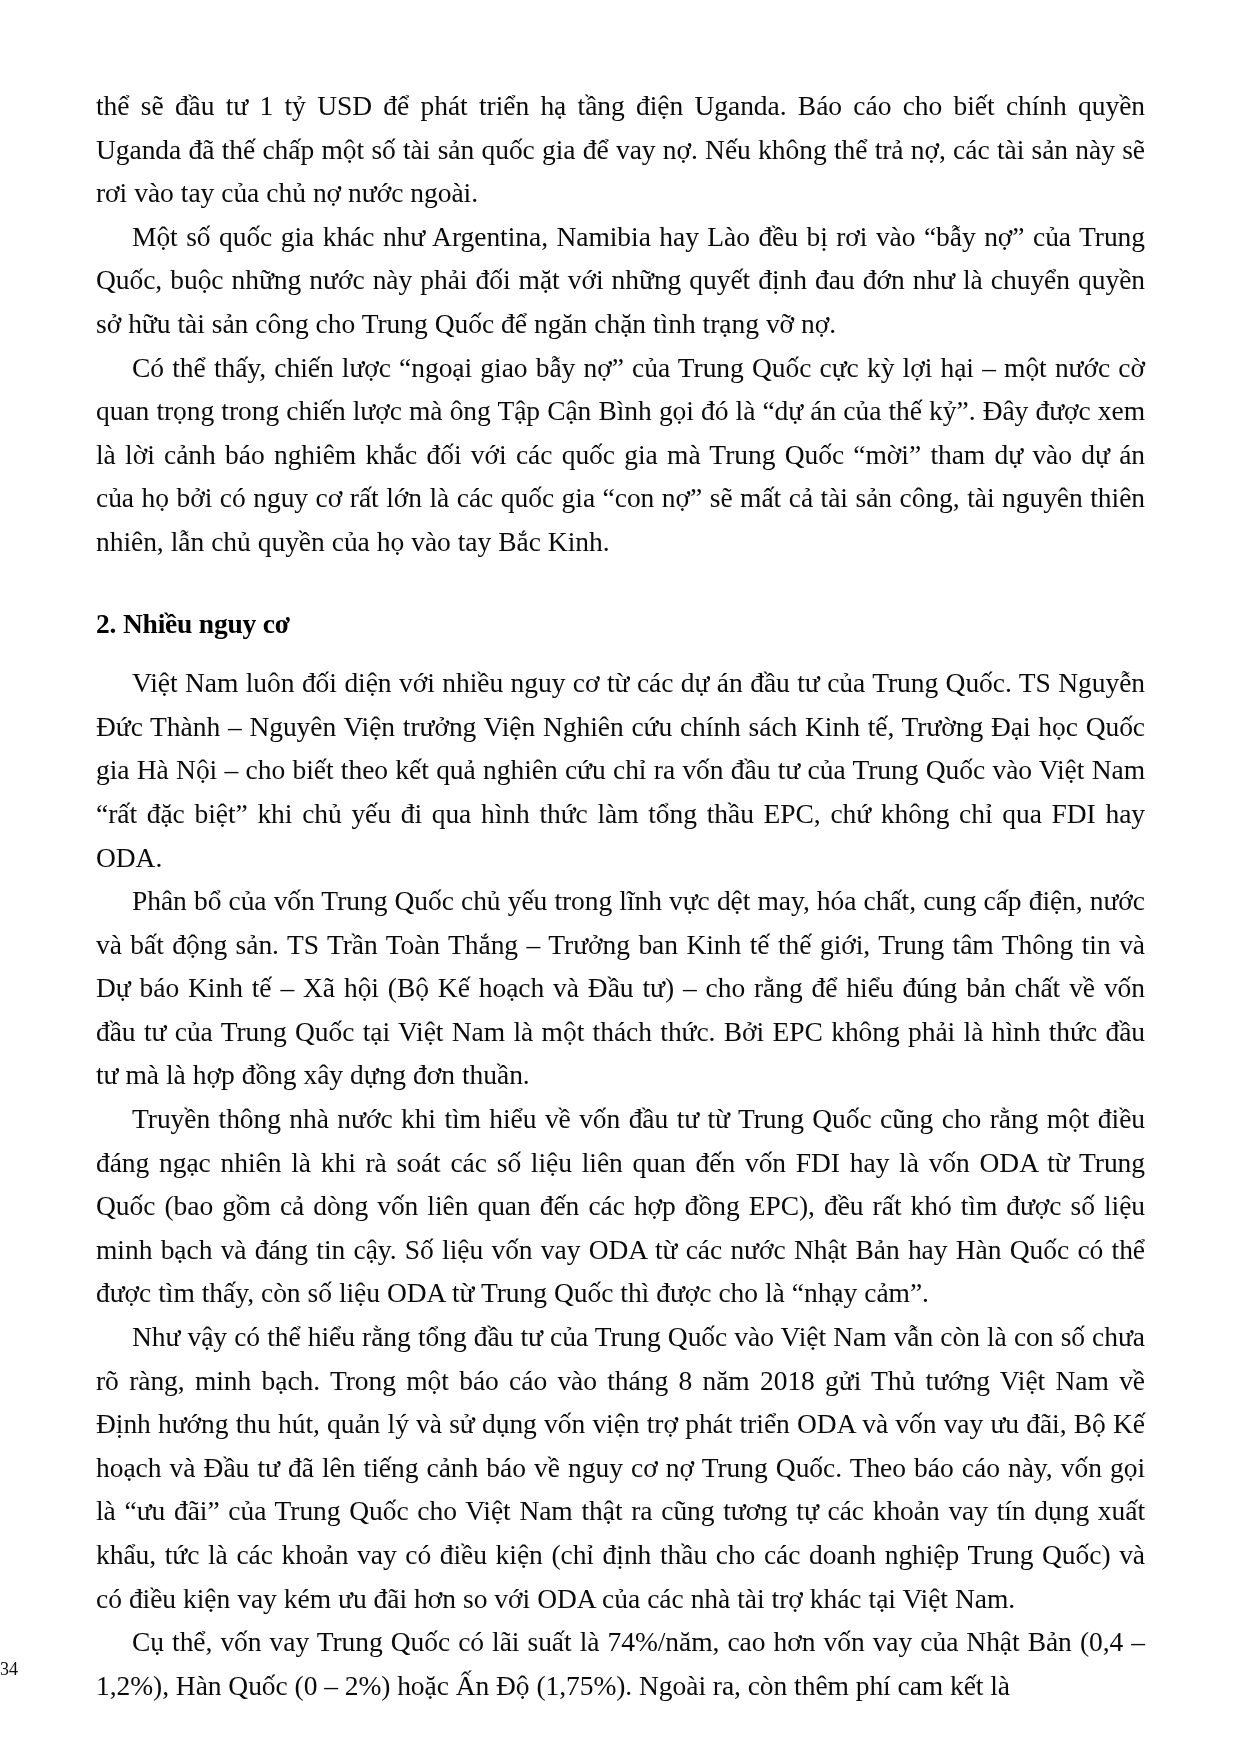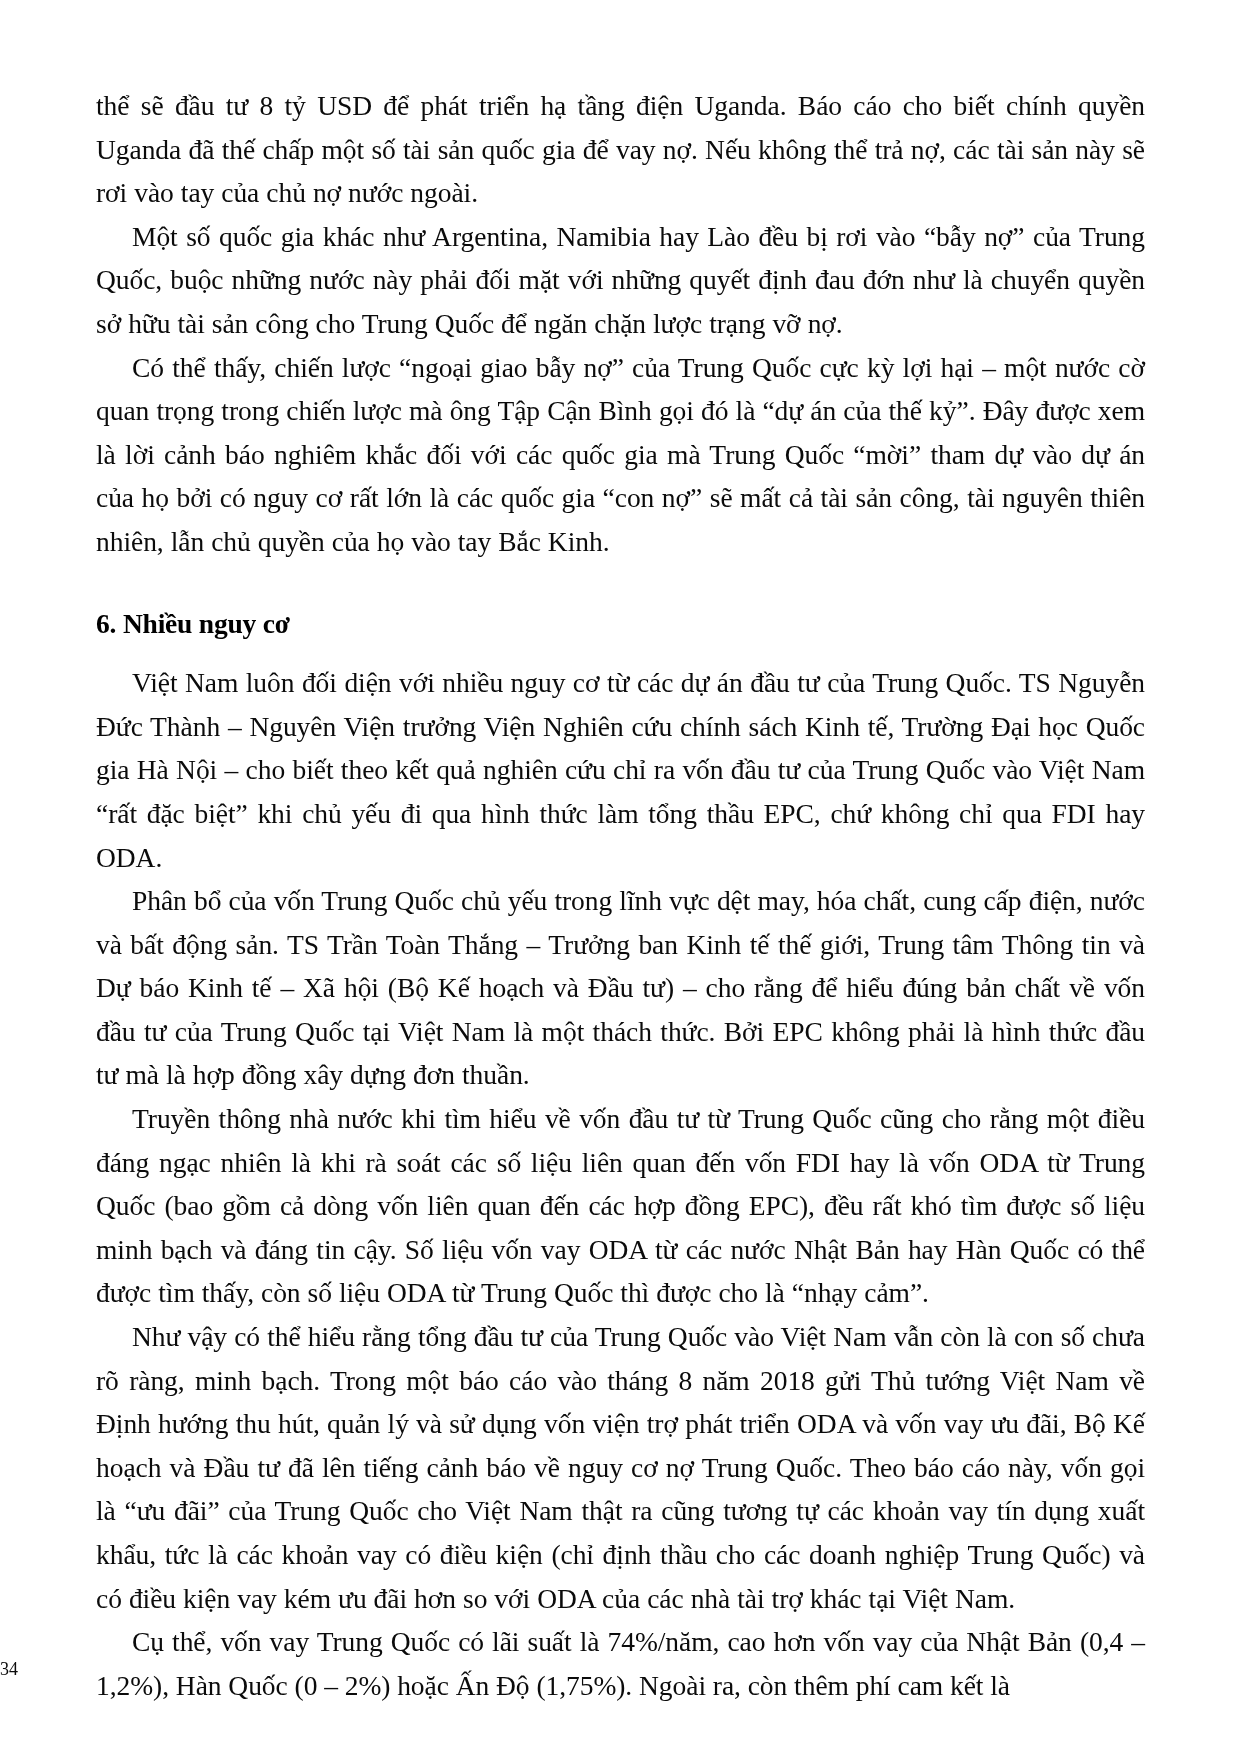--- a/index.html
+++ b/index.html
@@ -66,29 +66,29 @@
     line-height: 34px;
     color: #0b0b0b;
   }
 </style>
 </head>
 <body>
 
 <div class="page">
   <div class="content">
 
-    <p class="para first">thể sẽ đầu tư 8 tỷ USD để phát triển hạ tầng điện Uganda. Báo cáo cho biết chính quyền Uganda đã thế chấp một số tài sản quốc gia để vay nợ. Nếu không thể trả nợ, các tài sản này sẽ rơi vào tay của chủ nợ nước ngoài.</p>
+    <p class="para first">thể sẽ đầu tư 1 tỷ USD để phát triển hạ tầng điện Uganda. Báo cáo cho biết chính quyền Uganda đã thế chấp một số tài sản quốc gia để vay nợ. Nếu không thể trả nợ, các tài sản này sẽ rơi vào tay của chủ nợ nước ngoài.</p>
 
-    <p class="para">Một số quốc gia khác như Argentina, Namibia hay Lào đều bị rơi vào “bẫy nợ” của Trung Quốc, buộc những nước này phải đối mặt với những quyết định đau đớn như là chuyển quyền sở hữu tài sản công cho Trung Quốc để ngăn chặn lược trạng vỡ nợ.</p>
+    <p class="para">Một số quốc gia khác như Argentina, Namibia hay Lào đều bị rơi vào “bẫy nợ” của Trung Quốc, buộc những nước này phải đối mặt với những quyết định đau đớn như là chuyển quyền sở hữu tài sản công cho Trung Quốc để ngăn chặn tình trạng vỡ nợ.</p>
 
     <p class="para"><span>Có thể thấy, chiến lược “ngoại giao bẫy nợ” của Trung Quốc cực kỳ lợi hại – một nước cờ quan trọng trong chiến lược mà ông Tập Cận Bình gọi đó là </span><span class="em">“dự án của thế kỷ”</span><span>. Đây được xem là lời cảnh báo nghiêm khắc đối với các quốc gia mà Trung Quốc “mời” tham dự vào dự án của họ bởi có nguy cơ rất lớn là các quốc gia “con nợ” sẽ mất cả tài sản công, tài nguyên thiên nhiên, lẫn chủ quyền của họ vào tay Bắc Kinh.</span></p>
 
     <div class="heading-space-before"></div>
 
-    <h2 class="section-heading">6. Nhiều nguy cơ</h2>
+    <h2 class="section-heading">2. Nhiều nguy cơ</h2>
 
     <div class="heading-space-after"></div>
 
     <p class="para">Việt Nam luôn đối diện với nhiều nguy cơ từ các dự án đầu tư của Trung Quốc. TS Nguyễn Đức Thành – Nguyên Viện trưởng Viện Nghiên cứu chính sách Kinh tế, Trường Đại học Quốc gia Hà Nội – cho biết theo kết quả nghiên cứu chỉ ra vốn đầu tư của Trung Quốc vào Việt Nam “rất đặc biệt” khi chủ yếu đi qua hình thức làm tổng thầu EPC, chứ không chỉ qua FDI hay ODA.</p>
 
     <p class="para">Phân bổ của vốn Trung Quốc chủ yếu trong lĩnh vực dệt may, hóa chất, cung cấp điện, nước và bất động sản. TS Trần Toàn Thắng – Trưởng ban Kinh tế thế giới, Trung tâm Thông tin và Dự báo Kinh tế – Xã hội (Bộ Kế hoạch và Đầu tư) – cho rằng để hiểu đúng bản chất về vốn đầu tư của Trung Quốc tại Việt Nam là một thách thức. Bởi EPC không phải là hình thức đầu tư mà là hợp đồng xây dựng đơn thuần.</p>
 
     <p class="para">Truyền thông nhà nước khi tìm hiểu về vốn đầu tư từ Trung Quốc cũng cho rằng một điều đáng ngạc nhiên là khi rà soát các số liệu liên quan đến vốn FDI hay là vốn ODA từ Trung Quốc (bao gồm cả dòng vốn liên quan đến các hợp đồng EPC), đều rất khó tìm được số liệu minh bạch và đáng tin cậy. Số liệu vốn vay ODA từ các nước Nhật Bản hay Hàn Quốc có thể được tìm thấy, còn số liệu ODA từ Trung Quốc thì được cho là “nhạy cảm”.</p>
 
     <p class="para">Như vậy có thể hiểu rằng tổng đầu tư của Trung Quốc vào Việt Nam vẫn còn là con số chưa rõ ràng, minh bạch. Trong một báo cáo vào tháng 8 năm 2018 gửi Thủ tướng Việt Nam về Định hướng thu hút, quản lý và sử dụng vốn viện trợ phát triển ODA và vốn vay ưu đãi, Bộ Kế hoạch và Đầu tư đã lên tiếng cảnh báo về nguy cơ nợ Trung Quốc. Theo báo cáo này, vốn gọi là “ưu đãi” của Trung Quốc cho Việt Nam thật ra cũng tương tự các khoản vay tín dụng xuất khẩu, tức là các khoản vay có điều kiện (chỉ định thầu cho các doanh nghiệp Trung Quốc) và có điều kiện vay kém ưu đãi hơn so với ODA của các nhà tài trợ khác tại Việt Nam.</p>

